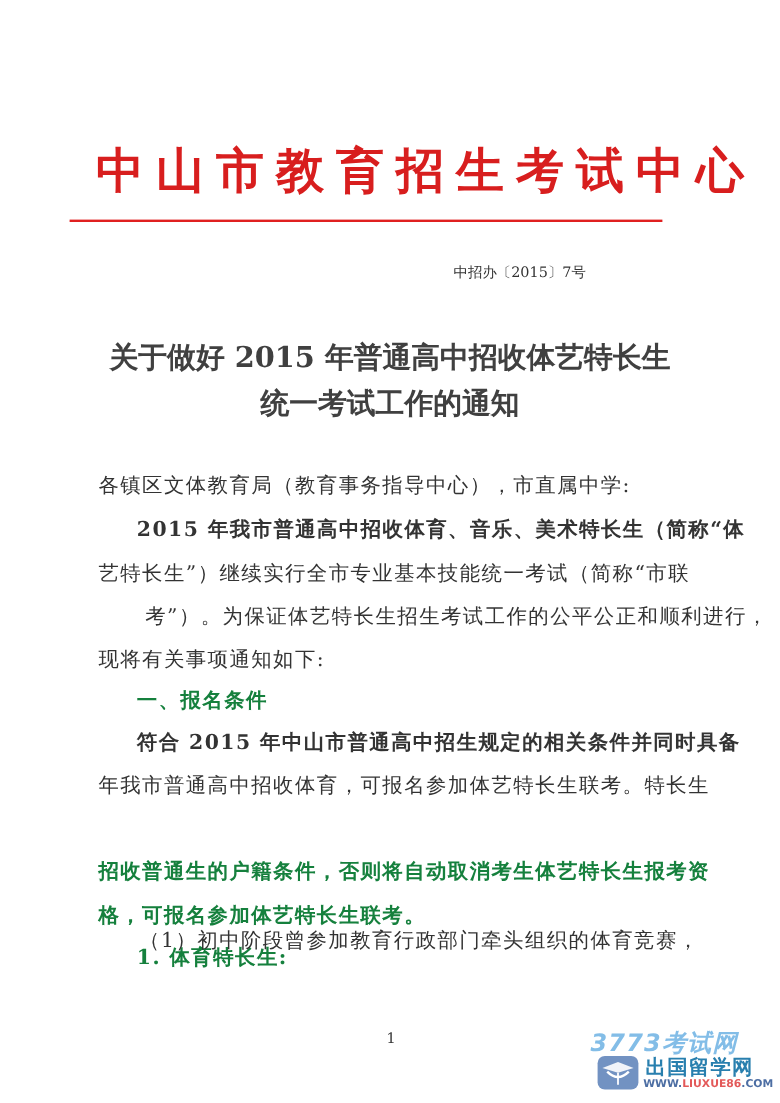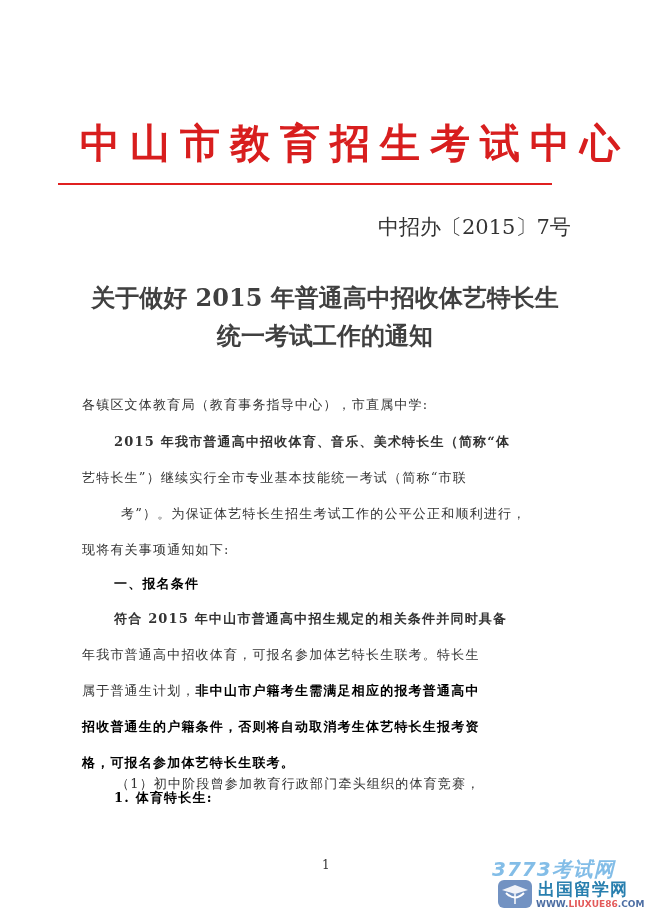--- a/index.html
+++ b/index.html
@@ -40,49 +40,49 @@
       left: 58px;
       top: 183px;
       width: 494px;
       height: 2px;
       background: #e02020;
     }
     .doc-number {
       position: absolute;
       left: 378px;
       top: 215px;
-      font-size: 21px;
+      font-size: 12px;
       line-height: 24px;
       color: #333;
       white-space: nowrap;
     }
     .title {
       position: absolute;
       left: 40px;
       width: 570px;
       text-align: center;
       font-size: 24px;
       font-weight: bold;
       color: #404040;
       line-height: 36px;
       white-space: nowrap;
     }
     .title.l1 { top: 280px; }
     .title.l2 { top: 318px; }
     .para-line {
       position: absolute;
       left: 82px;
-      font-size: 13px;
+      font-size: 17px;
       line-height: 28px;
       color: #333;
       white-space: nowrap;
       letter-spacing: 1.2px;
     }
     .indent { left: 114px; font-weight: bold; }
-    .bold { font-weight: bold; color: #000000; }
+    .bold { font-weight: bold; color: #15803d; }
     .page-num {
       position: absolute;
       left: 322px;
       top: 858px;
       font-size: 12px;
       color: #333;
     }
     .watermark {
       position: absolute;
       left: 486px;
@@ -153,23 +153,20 @@
   <div class="title l2">统一考试工作的通知</div>
 
   <div class="para-line" style="top:391px;">各镇区文体教育局（教育事务指导中心），市直属中学:</div>
   <div class="para-line indent" style="top:428px;">2015 年我市普通高中招收体育、音乐、美术特长生（简称“体</div>
   <div class="para-line" style="top:464px;">艺特长生”）继续实行全市专业基本技能统一考试（简称“市联</div>
   <div class="para-line" style="top:500px;margin-left:39px;">考”）。为保证体艺特长生招生考试工作的公平公正和顺利进行，</div>
   <div class="para-line" style="top:536px;">现将有关事项通知如下:</div>
   <div class="para-line indent bold" style="top:570px;">一、报名条件</div>
   <div class="para-line indent" style="top:605px;">符合 2015 年中山市普通高中招生规定的相关条件并同时具备</div>
   <div class="para-line" style="top:641px;">年我市普通高中招收体育，可报名参加体艺特长生联考。特长生</div>
-  <div class="para-line" style="top:677px;">
-    <span>属于普通生计划，</span><span class="bold">非中山市户籍考生需满足相应的报考普通高中</span>
-  </div>
   <div class="para-line bold" style="top:713px;">招收普通生的户籍条件，否则将自动取消考生体艺特长生报考资</div>
   <div class="para-line bold" style="top:749px;">格，可报名参加体艺特长生联考。</div>
   <div class="para-line indent bold" style="top:784px;">1. 体育特长生:</div>
   <div class="para-line" style="top:770px; left:116px;">（1）初中阶段曾参加教育行政部门牵头组织的体育竞赛，</div>
 
   <div class="page-num">1</div>
 
   <div class="watermark">
     <div class="wm-top">3773考试网</div>
     <div class="wm-badge">

